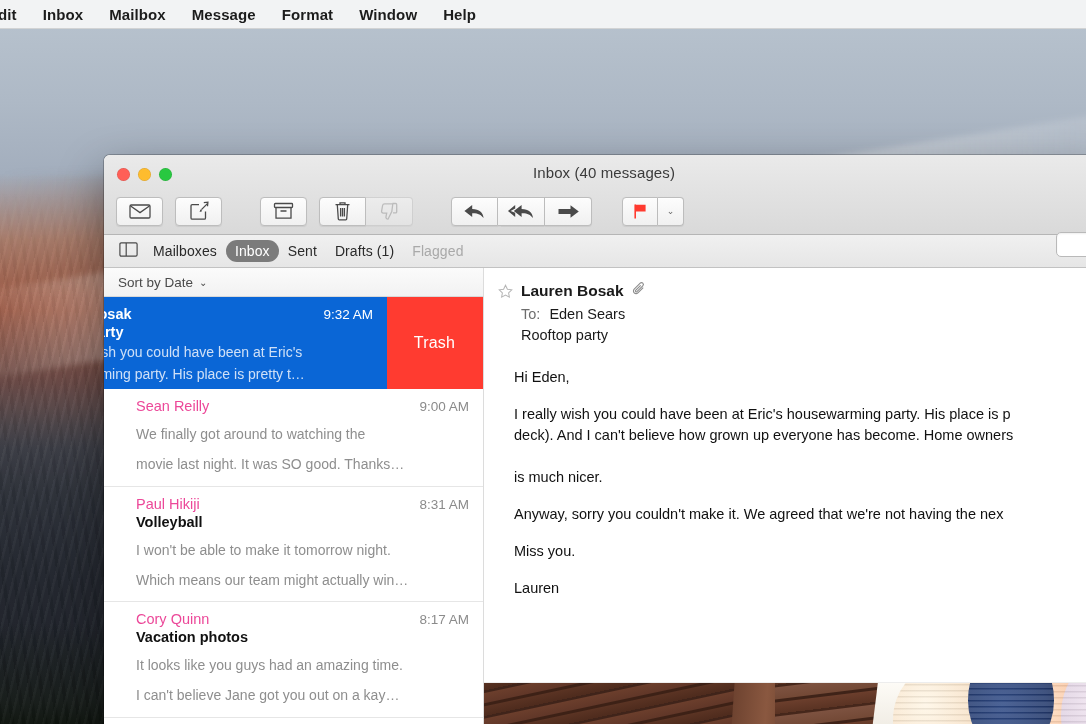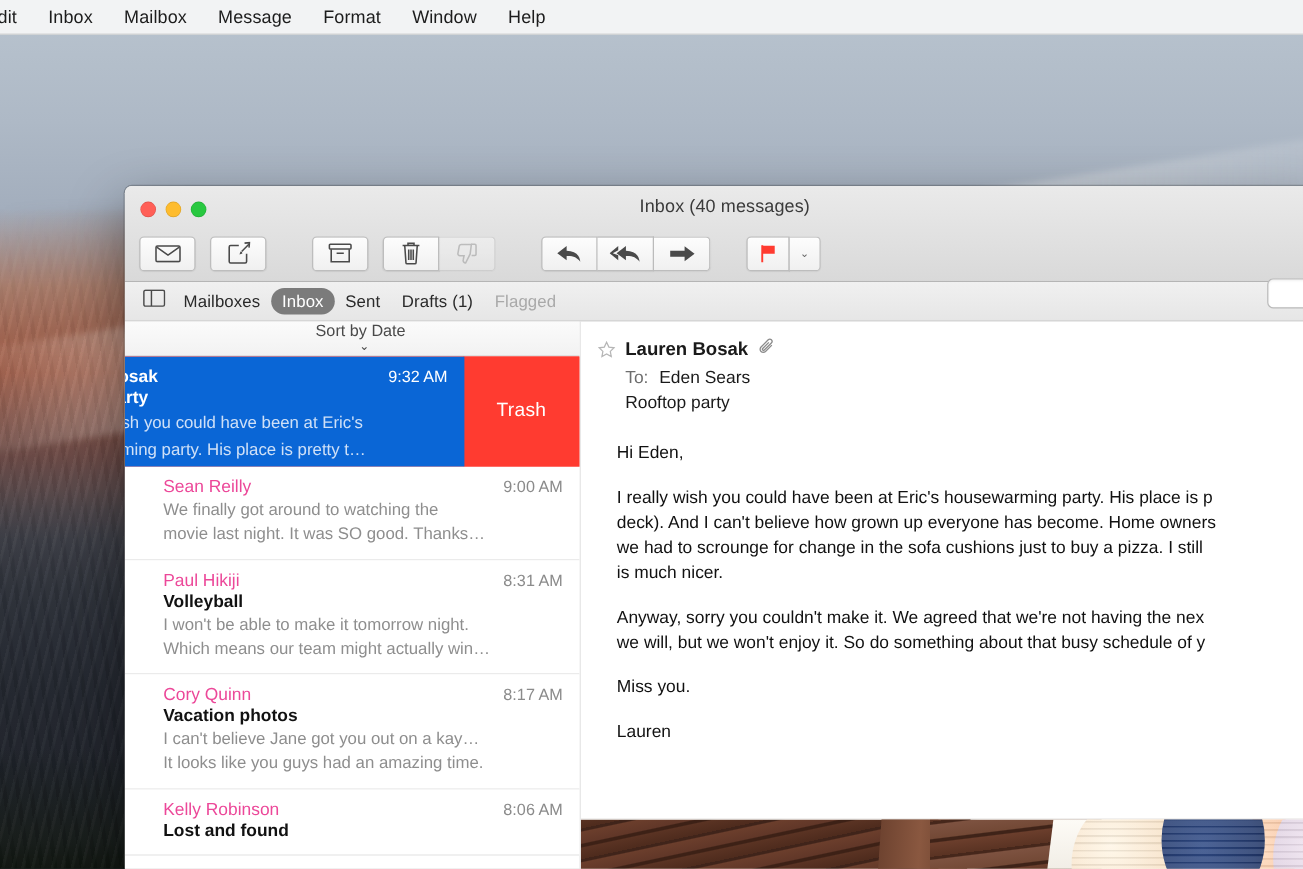--- a/index.html
+++ b/index.html
@@ -63,21 +63,21 @@
     background:linear-gradient(99deg, rgba(90,70,62,.0) 0%, rgba(110,78,62,.35) 30%, rgba(84,62,54,.28) 70%, rgba(60,50,48,.1) 100%);
     filter:blur(5px);
   }
 
   
   #menubar {
     position:absolute; left:0; top:0; width:1086px; height:29px;
     background:rgba(246,246,246,.93);
     border-bottom:1px solid rgba(0,0,0,.13);
     display:flex; align-items:center;
-    padding-left:0; z-index:50;
+    padding-left:0; z-index:50;font-weight:bold;
   }
   .menu-item {
     font-size:15px; color:#1c1c1c; padding:0 13px; line-height:29px;
     white-space:nowrap; cursor:default; letter-spacing:.1px;
   }
   .menu-item:first-child { padding-left:0; margin-left:-2px; }
 
   
   #mailwin {
     position:absolute; left:104px; top:155px;
@@ -165,34 +165,34 @@
 
   
   #listcol {
     width:380px; background:#fff; position:relative;
     border-right:1px solid #dcdcdc; overflow:hidden;
   }
   #sortbar {
     height:29px;
     background:linear-gradient(to bottom,#fbfbfb,#f2f2f2);
     border-bottom:1px solid #d8d8d8;
-    display:flex; align-items:center; padding-left:14px;flex-direction:column;
+    display:flex; align-items:center; padding-left:14px;
   }
   #sortbar .lbl { font-size:13.5px; color:#4a4a4a; }
   #sortbar .chev { font-size:10px; color:#4a4a4a; margin-left:6px; }
 
   .msgrow {
     padding:9px 14px 11px 32px; border-bottom:1px solid #e6e6e6;
     cursor:default; position:relative; background:#fff;
   }
   .msgrow .line1 { display:flex; justify-content:space-between; align-items:baseline; }
   .msgrow .from { font-size:14.5px; font-weight:normal; color:#ec4899; }
   .msgrow .time { font-size:13.5px; color:#8b8b8b; }
   .msgrow .subj { font-size:14.5px; font-weight:bold; color:#111; margin-top:2px; }
-  .msgrow .prev { font-size:14px; color:#8e8e8e; line-height:1.45; margin-top:0; }
+  .msgrow .prev { font-size:14px; color:#8e8e8e; line-height:1.45; margin-top:10px; }
 
   
   #swipewrap {
     position:relative; height:92px; overflow:hidden; background:#ff3b30;
   }
   #trashbtn {
     position:absolute; right:0; top:0; width:97px; height:100%;
     background:#ff3b30; color:#fff; font-size:16px;
     display:flex; align-items:center; justify-content:center;
     cursor:default; letter-spacing:.2px;
@@ -485,22 +485,22 @@
         <div class="prev">I won't be able to make it tomorrow night.</div>
         <div class="prev">Which means our team might actually win…</div>
       </div>
 
       <div class="msgrow">
         <div class="line1">
           <span class="from">Cory Quinn</span>
           <span class="time">8:17 AM</span>
         </div>
         <div class="subj">Vacation photos</div>
+        <div class="prev">It looks like you guys had an amazing time.</div>
         <div class="prev">I can't believe Jane got you out on a kay…</div>
-        <div class="prev">It looks like you guys had an amazing time.</div>
       </div>
 
       <div class="msgrow">
         <div class="line1">
           <span class="from">Kelly Robinson</span>
           <span class="time">8:06 AM</span>
         </div>
         <div class="subj">Lost and found</div>
       </div>
 
@@ -527,26 +527,25 @@
           <span>Eden Sears</span>
         </div>
         <div class="subject">Rooftop party</div>
       </div>
 
       <div id="msgbody">
         <p>Hi Eden,</p>
         <p>
           <span>I really wish you could have been at Eric's housewarming party. His place is p</span><br>
           <span>deck). And I can't believe how grown up everyone has become. Home owners</span><br>
-          <span>we had to scrounge for change in the sofa cushions just to buy a pizza. I still</span><br>
+          <br>
           <span>is much nicer.</span>
         </p>
         <p>
           <span>Anyway, sorry you couldn't make it. We agreed that we're not having the nex</span><br>
-          <span>we will, but we won't enjoy it. So do something about that busy schedule of y</span>
         </p>
         <p>Miss you.</p>
         <p>Lauren</p>
       </div>
 
       <div id="photo">
         <div class="p-layer skyblob"></div>
         <div class="p-layer deck"></div>
         <div class="p-layer beam"></div>
         <div class="p-layer deck2"></div>

